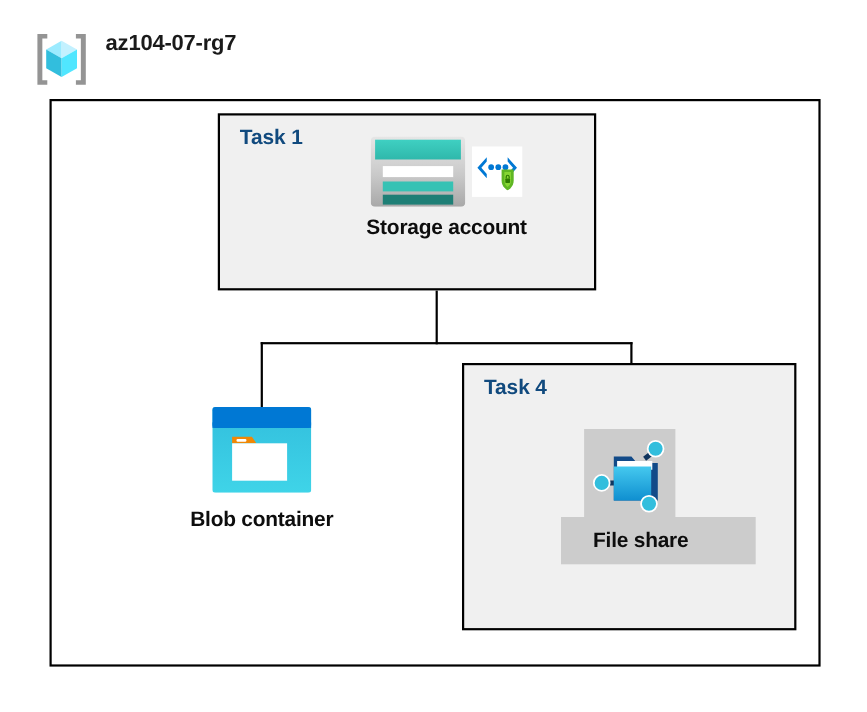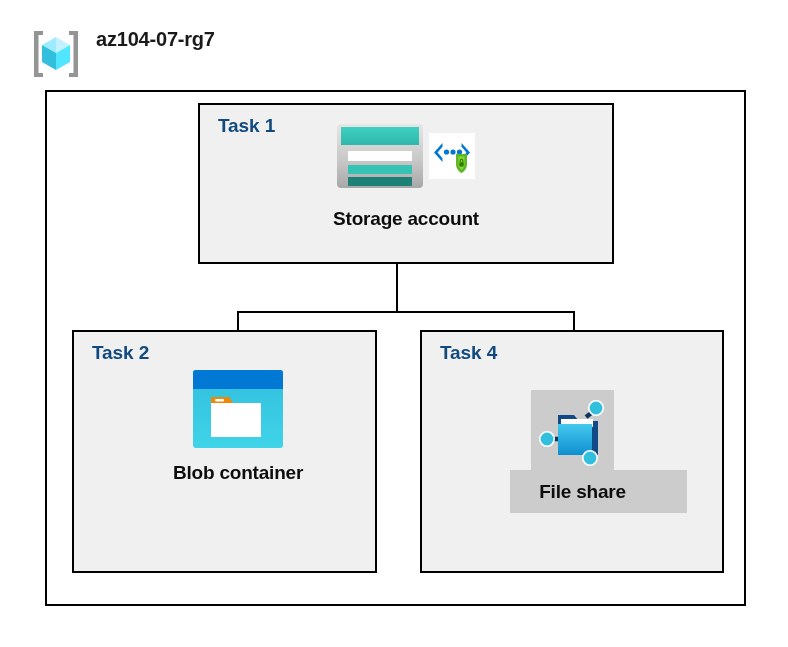--- a/index.html
+++ b/index.html
@@ -54,21 +54,21 @@
     box-sizing: border-box;
   }
 
   
   .task-box {
     position: absolute;
     border: 2px solid #000000;
     background: #f0f0f0;
     box-sizing: border-box;
   }
-  .task-1 { left: 198px; top: 103px; width: 416px; height: 161px; text-decoration: underline; }
+  .task-1 { left: 198px; top: 103px; width: 344px; height: 161px; text-decoration: underline; }
   .task-2 { left: 72px;  top: 330px; width: 305px; height: 243px; }
   .task-3 { left: 420px; top: 330px; width: 304px; height: 243px; }
 
   .task-label {
     position: absolute;
     left: 18px;
     top: 10px;
     font-size: 19px;
     font-weight: bold;
     color: #114a7e;
@@ -107,21 +107,21 @@
     width: 220px;
   }
   .storage-icons {
     display: flex;
     align-items: center;
     gap: 6px;
     height: 68px;
   }
   .icon-storage { width: 86px; height: 64px; display: block; }
   .icon-secure  { width: 46px; height: 46px; display: block; }
-  .node-storage .node-caption { margin-top: 18px; }
+  .node-storage .node-caption { margin-top: 7px; }
 
   
   .node-blob {
     left: 152px;
     top: 370px;
     width: 172px;
   }
   .icon-blob { width: 90px; height: 78px; display: block; }
   .node-blob .node-caption { margin-top: 14px; }
 
@@ -245,23 +245,20 @@
 
           <rect x="30.4" y="29.2" width="4.3" height="4.2" rx="0.7" fill="#2d7a00"></rect>
           <path d="M31.2 29.2 L31.2 27.9 C31.2 26.9 31.9 26.3 32.55 26.3 C33.2 26.3 33.9 26.9 33.9 27.9 L33.9 29.2" fill="none" stroke="#2d7a00" stroke-width="1.1"></path>
         </svg>
       </span>
     </div>
     <div class="node-caption">Storage account</div>
   </div>
 
   
-  <div class="task-box task-2">
-    <div class="task-label">Task 2</div>
-  </div>
 
   <div class="node node-blob">
     <span>
       <svg class="icon-blob" viewBox="0 0 90 78" xmlns="http://www.w3.org/2000/svg">
         <defs>
           <linearGradient id="blobBody" x1="0" y1="0" x2="0" y2="1">
             <stop offset="0" stop-color="#32bedd"></stop>
             <stop offset="1" stop-color="#3fd4e8"></stop>
           </linearGradient>
         </defs>

